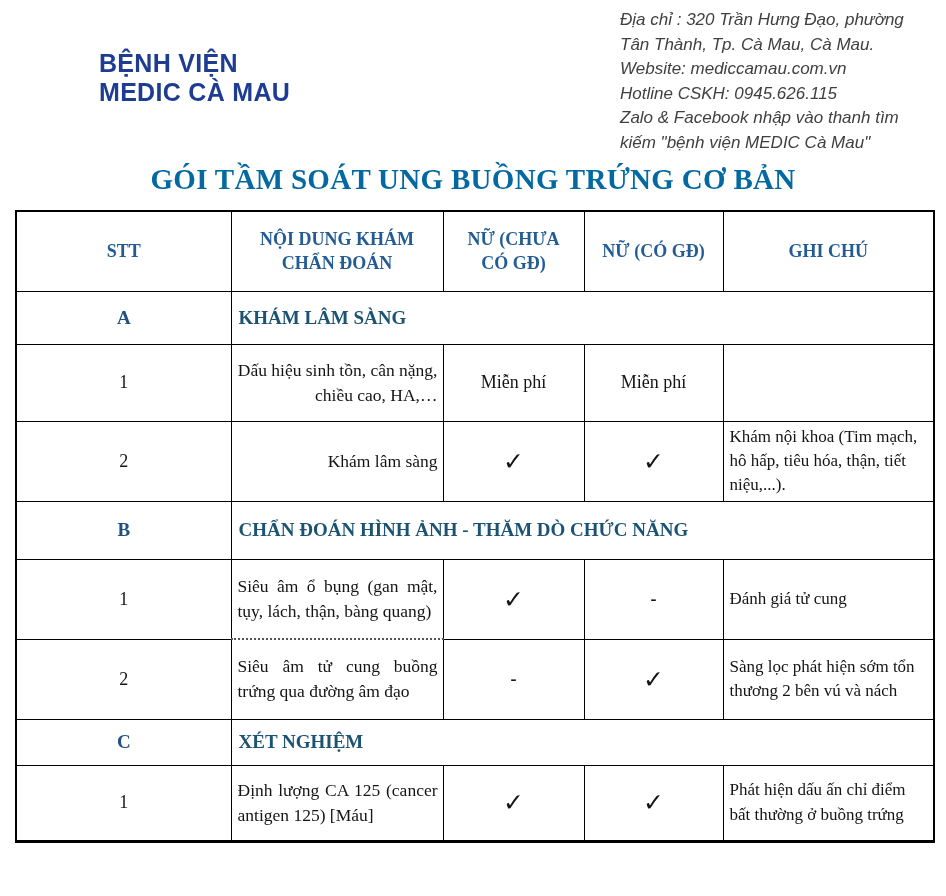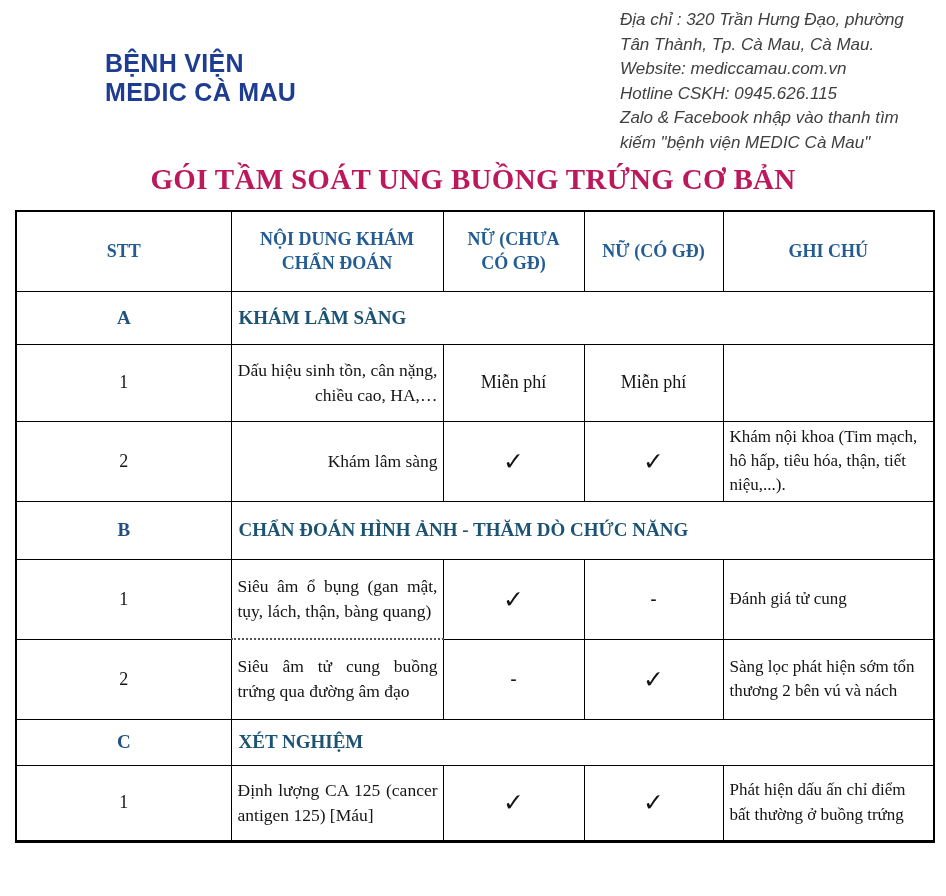--- a/index.html
+++ b/index.html
@@ -10,36 +10,36 @@
 
   
   .logo { position:absolute; left:34px; top:42px; width:102px; text-align:center; }
   .logo svg { width:66px; height:58px; display:block; margin:0 auto; }
   .logo-caption {
     display:inline-block; color:#df2329; font-family:"Liberation Sans",sans-serif;
     font-weight:bold; font-size:10.5px; letter-spacing:0.4px;
     border-bottom:2px solid #df2329; padding:0 2px 1px 2px; white-space:nowrap;
   }
   .brand {
-    position:absolute; left:105px; top:49px;
+    position:absolute; left:99px; top:49px;
     font-family:"Liberation Sans",sans-serif; font-weight:bold;
     color:#1e3c92; font-size:25px; line-height:29px; letter-spacing:0.3px;
   }
 
   
   .contact {
     position:absolute; left:620px; top:8px; width:352px;
     font-family:"Liberation Sans",sans-serif; font-style:italic;
     color:#404040; font-size:17px; line-height:24.5px; white-space:nowrap;
   }
 
   
   .doc-title {
     position:absolute; top:163px; left:0; width:100%; text-align:center;
-    font-weight:bold; font-size:29px; color:#be185d; letter-spacing:0.3px;
+    font-weight:bold; font-size:29px; color:#0369a1; letter-spacing:0.3px;
   }
 
   
   table.pkg {
     position:absolute; left:15px; top:210px; width:918px;
     border-collapse:collapse; table-layout:fixed;
     border:2px solid #000; border-bottom-width:3px;
     color:#141414;
   }
   .pkg th, .pkg td { border:1px solid #000; vertical-align:middle; overflow:hidden; }

